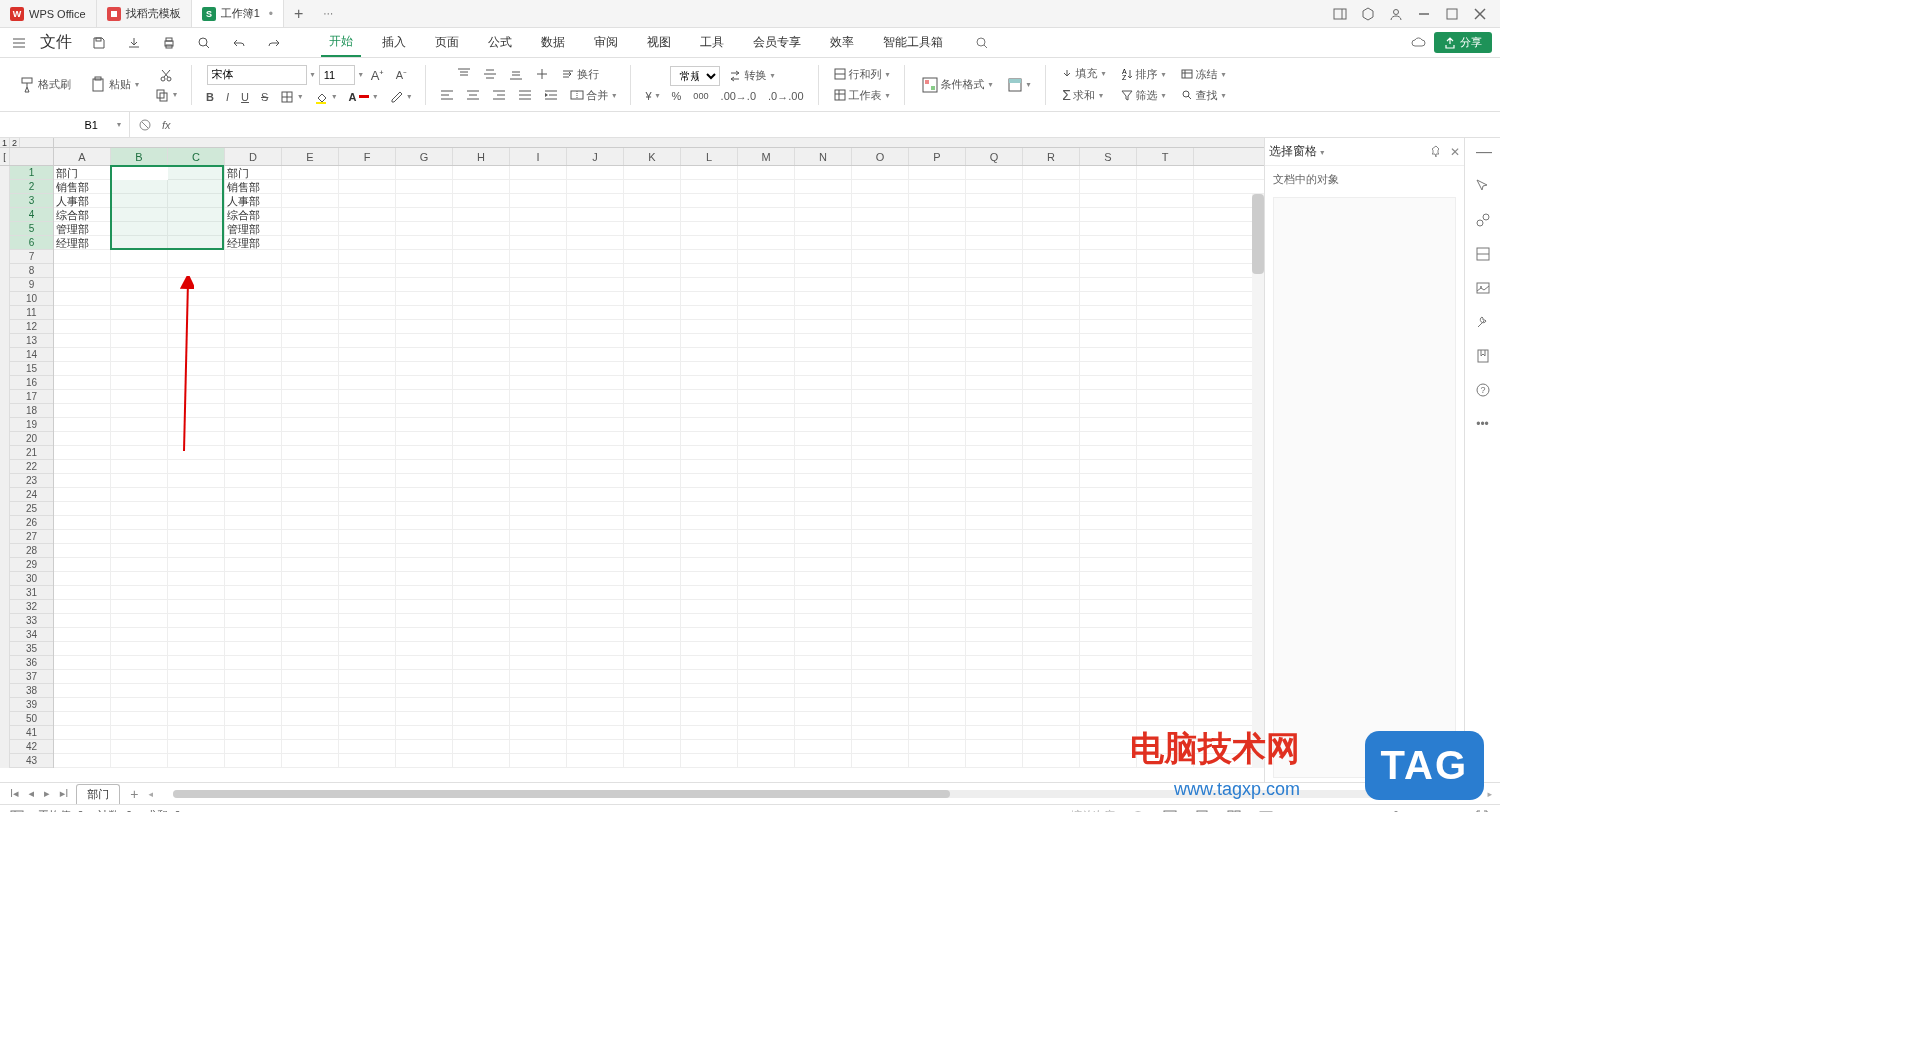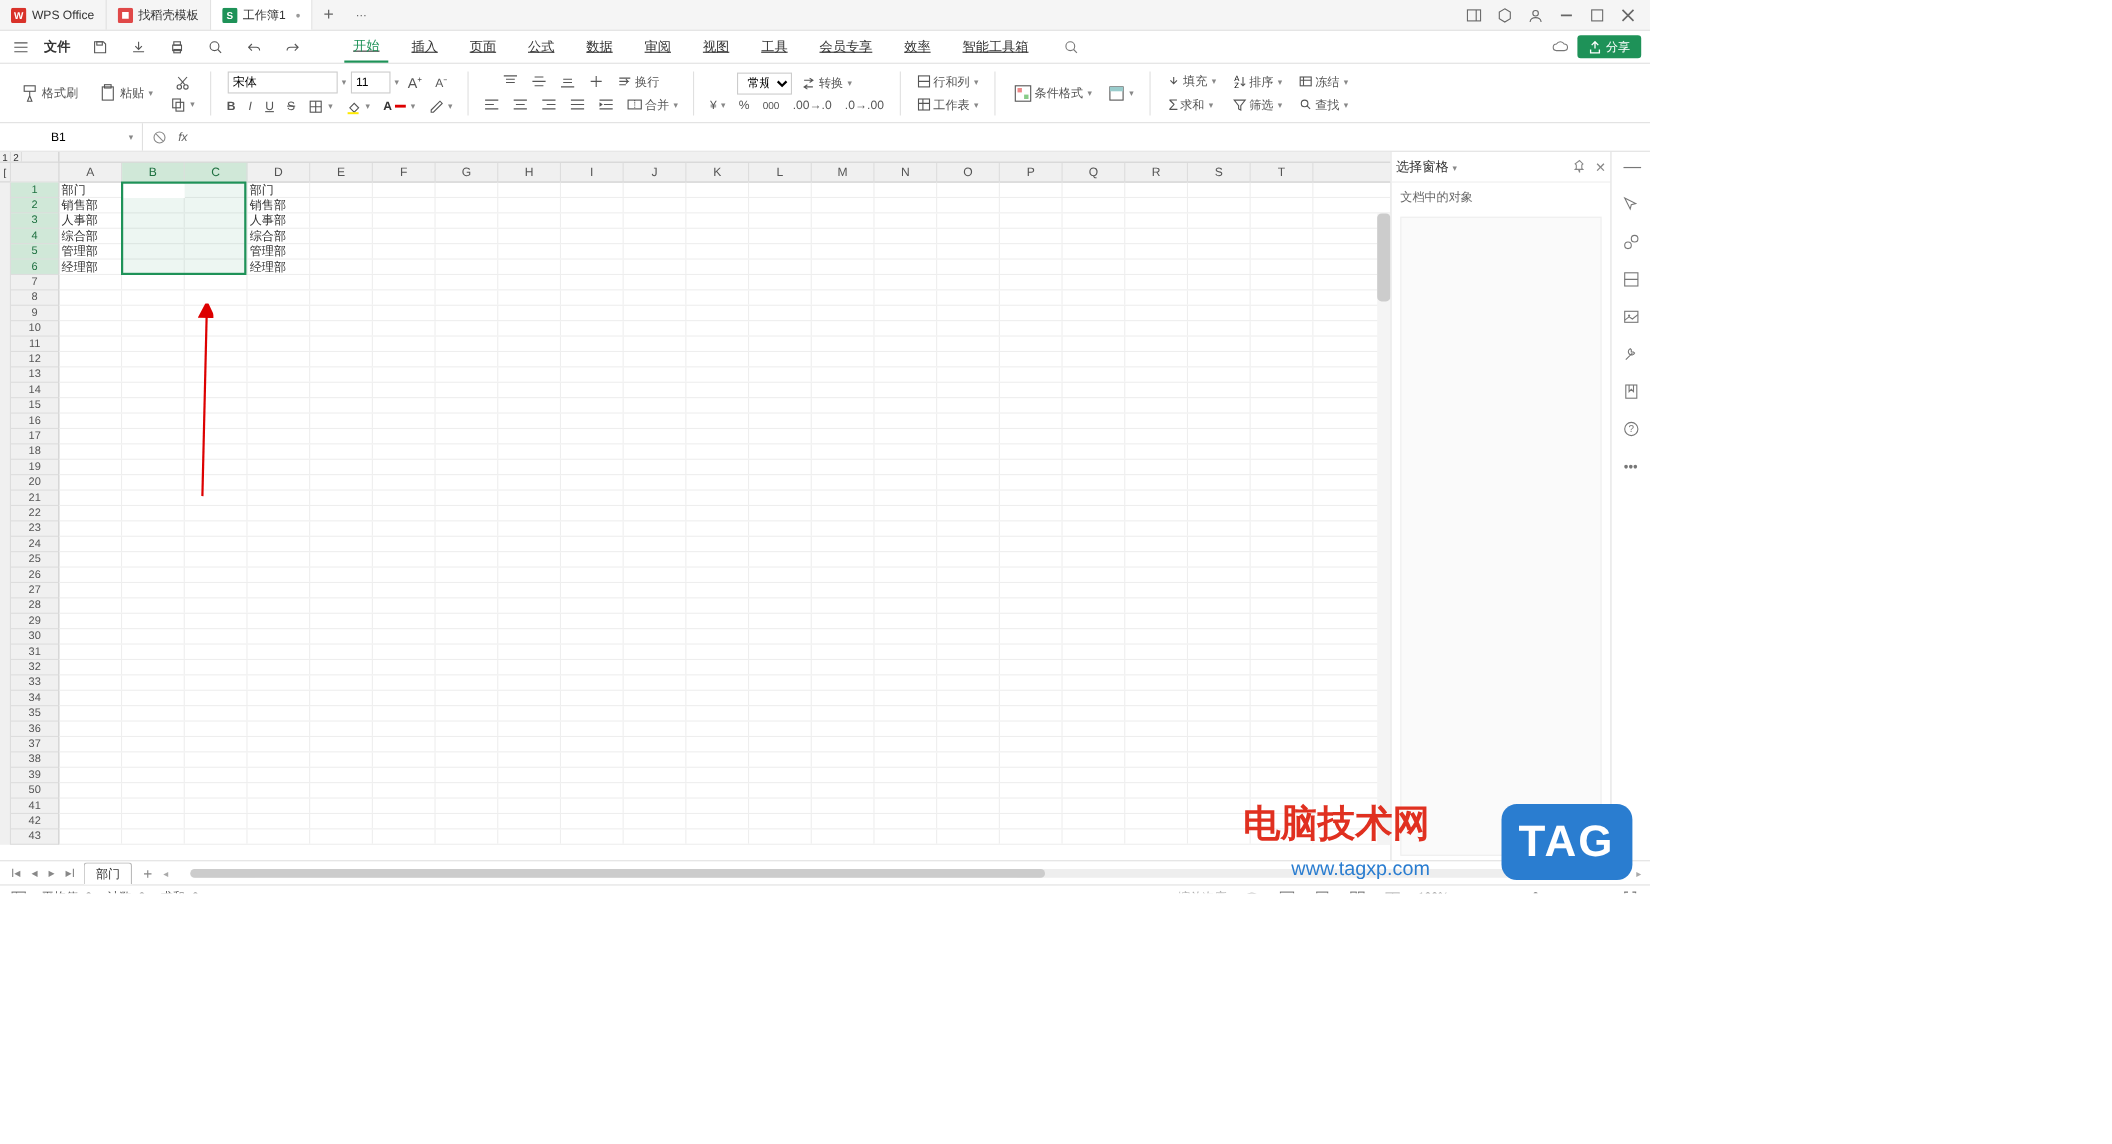--- a/index.html
+++ b/index.html
@@ -14,41 +14,41 @@
 .titlebar .add-tab { padding: 0 10px; color: #666; font-size: 16px; cursor: pointer; }
 .titlebar .spacer { flex: 1; }
 .titlebar .win-controls { display: flex; gap: 12px; padding-right: 12px; align-items: center; }
 .titlebar .win-btn { width: 16px; height: 16px; display: flex; align-items: center; justify-content: center; cursor: pointer; color: #666; }
 
 
 .menubar { height: 30px; display: flex; align-items: center; border-bottom: 1px solid #e0e0e0; padding-left: 8px; gap: 4px; }
 .menubar .menu-icon { width: 22px; height: 22px; display: flex; align-items: center; justify-content: center; cursor: pointer; color: #555; }
 .menubar .menu-item { padding: 0 8px; font-size: 12px; cursor: pointer; height: 28px; display: flex; align-items: center; }
 .menubar .menu-item.active { color: #1e9258; border-bottom: 2px solid #1e9258; font-weight: 500; }
-.menubar .file-menu { padding: 0 6px; font-size: 12px; cursor: pointer; font-weight: bold; }
-.menubar .qat { display: flex; gap: 13px; padding: 0 6px; text-decoration: underline; }
+.menubar .file-menu { padding: 0 6px; font-size: 16px; cursor: pointer; }
+.menubar .qat { display: flex; gap: 13px; padding: 0 6px; }
 .menubar .spacer { flex: 1; }
 .menubar .share-btn { background: #1e9258; color: #fff; padding: 3px 10px; border-radius: 3px; font-size: 11px; display: flex; align-items: center; gap: 4px; margin-right: 8px; cursor: pointer; }
 
 
 .ribbon { height: 54px; border-bottom: 1px solid #e0e0e0; display: flex; align-items: center; padding: 4px 12px; gap: 6px; }
 .ribbon .group { display: flex; flex-direction: column; gap: 2px; align-items: center; }
 .ribbon .group-row { display: flex; gap: 4px; align-items: center; }
 .ribbon .vsep { width: 1px; height: 40px; background: #e0e0e0; margin: 0 4px; }
 .ribbon .btn { display: flex; align-items: center; justify-content: center; padding: 2px 4px; cursor: pointer; border-radius: 2px; color: #555; font-size: 11px; gap: 2px; }
 .ribbon .btn-lg { padding: 2px 6px; }
 .ribbon .dd::after { content: "▾"; font-size: 8px; color: #888; margin-left: 2px; }
 .ribbon select, .ribbon input.combo { border: 1px solid #ccc; font-size: 11px; padding: 1px 4px; height: 20px; background: #fff; }
 .font-name { width: 100px; }
 .font-size { width: 36px; }
 
 
 .formulabar { height: 26px; border-bottom: 1px solid #e0e0e0; display: flex; align-items: center; }
 .namebox { width: 130px; border-right: 1px solid #e0e0e0; display: flex; align-items: center; padding: 0 8px; justify-content: space-between; height: 100%; }
-.namebox input { border: none; width: 90px; font-size: 11px; text-align: center; outline: none; }
+.namebox input { border: none; width: 90px; font-size: 11px; text-align: right; outline: none; }
 .namebox .dd-arrow { font-size: 8px; color: #888; }
 .fx-area { display: flex; align-items: center; padding: 0 8px; gap: 10px; flex: 1; }
 .fx-icon { color: #666; cursor: pointer; }
 .fx-label { font-style: italic; color: #666; font-size: 11px; cursor: pointer; }
 
 
 .main { display: flex; height: 644px; position: relative; }
 .grid-area { flex: 1; position: relative; overflow: hidden; }
 .outline-cols { height: 10px; background: #f0f0f0; border-bottom: 1px solid #ccc; display: flex; font-size: 9px; }
 .outline-cols .corner { width: 54px; border-right: 1px solid #ccc; display: flex; }

